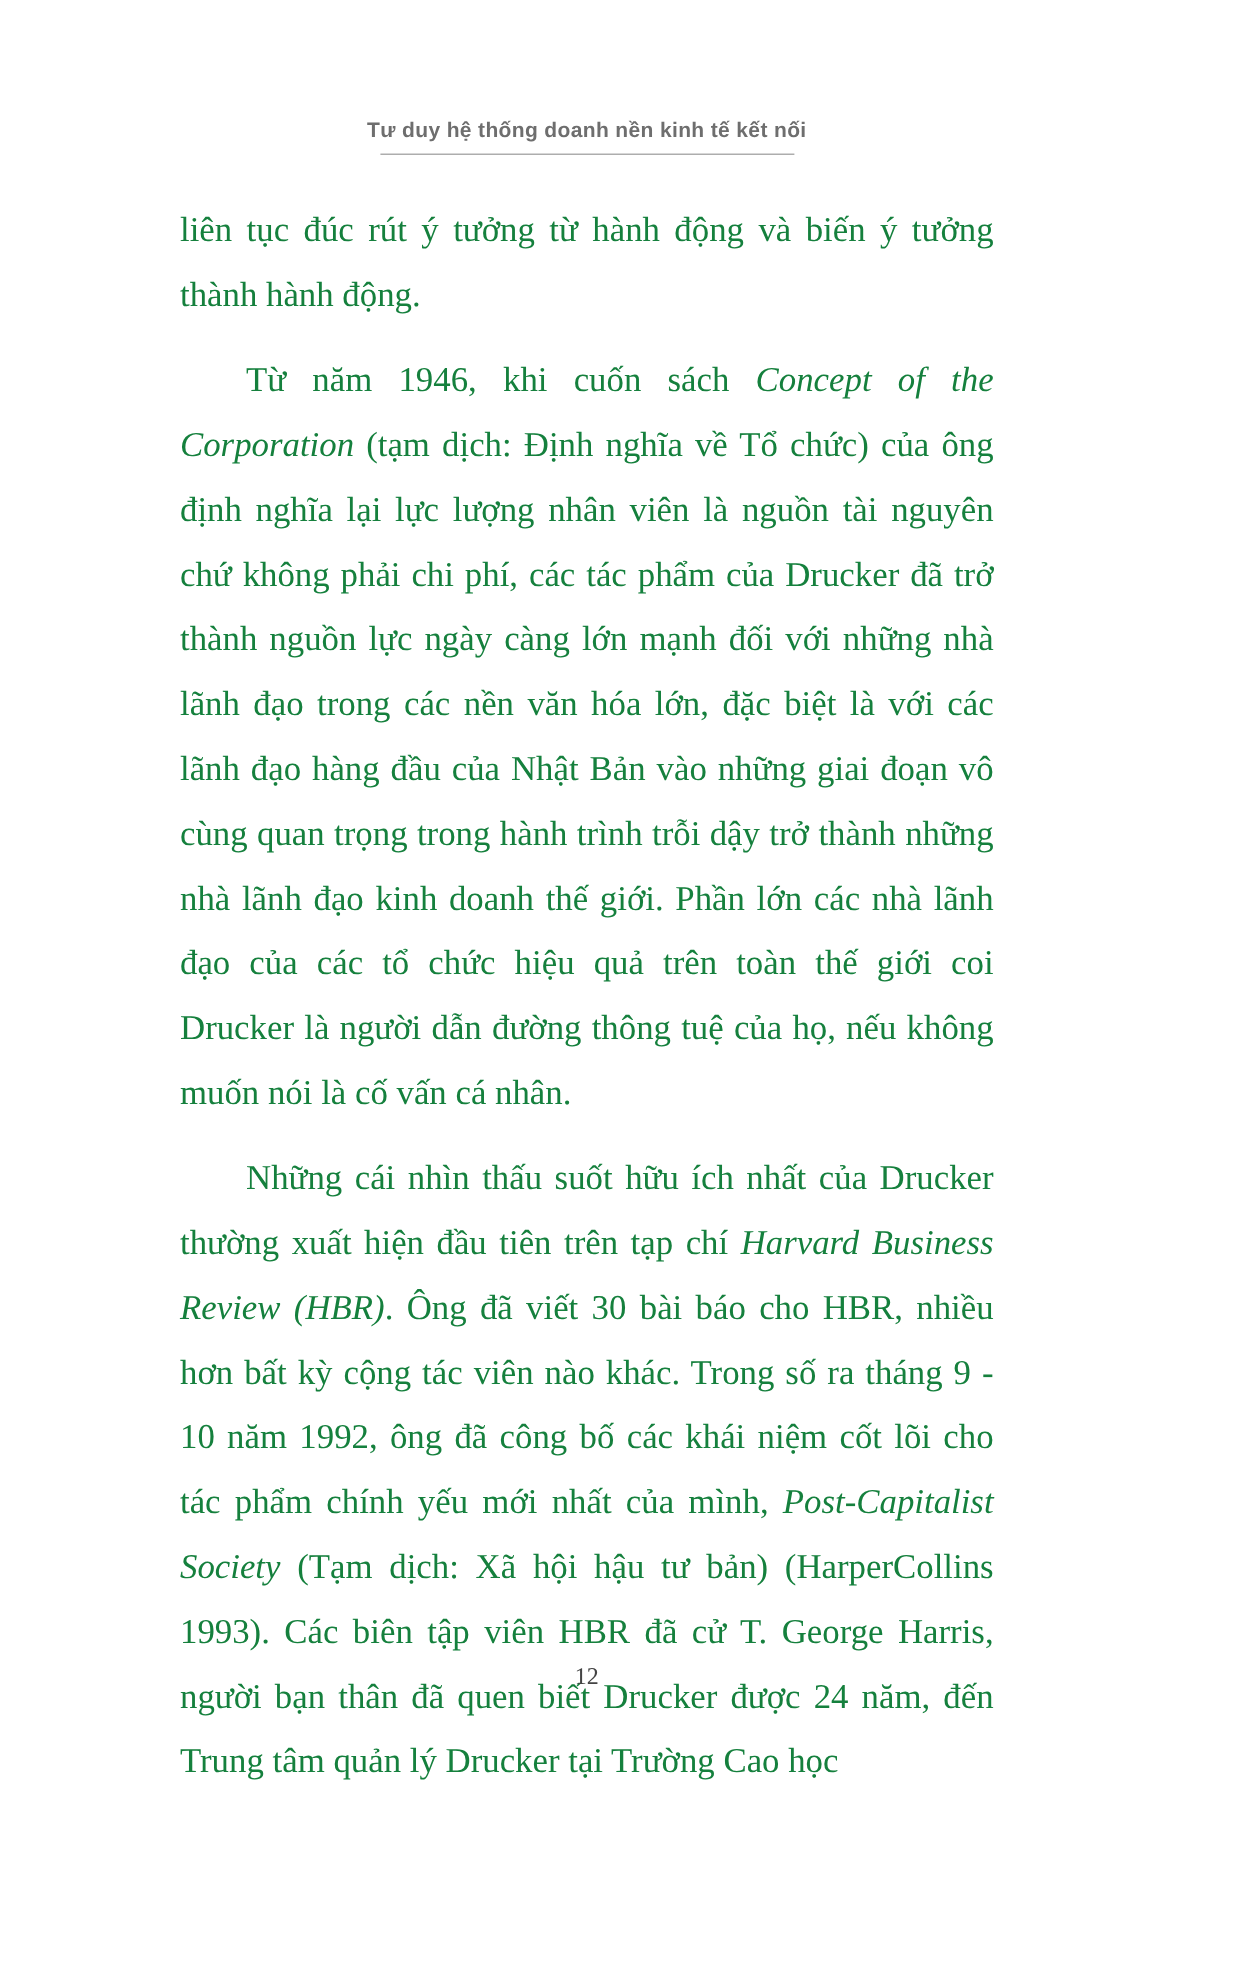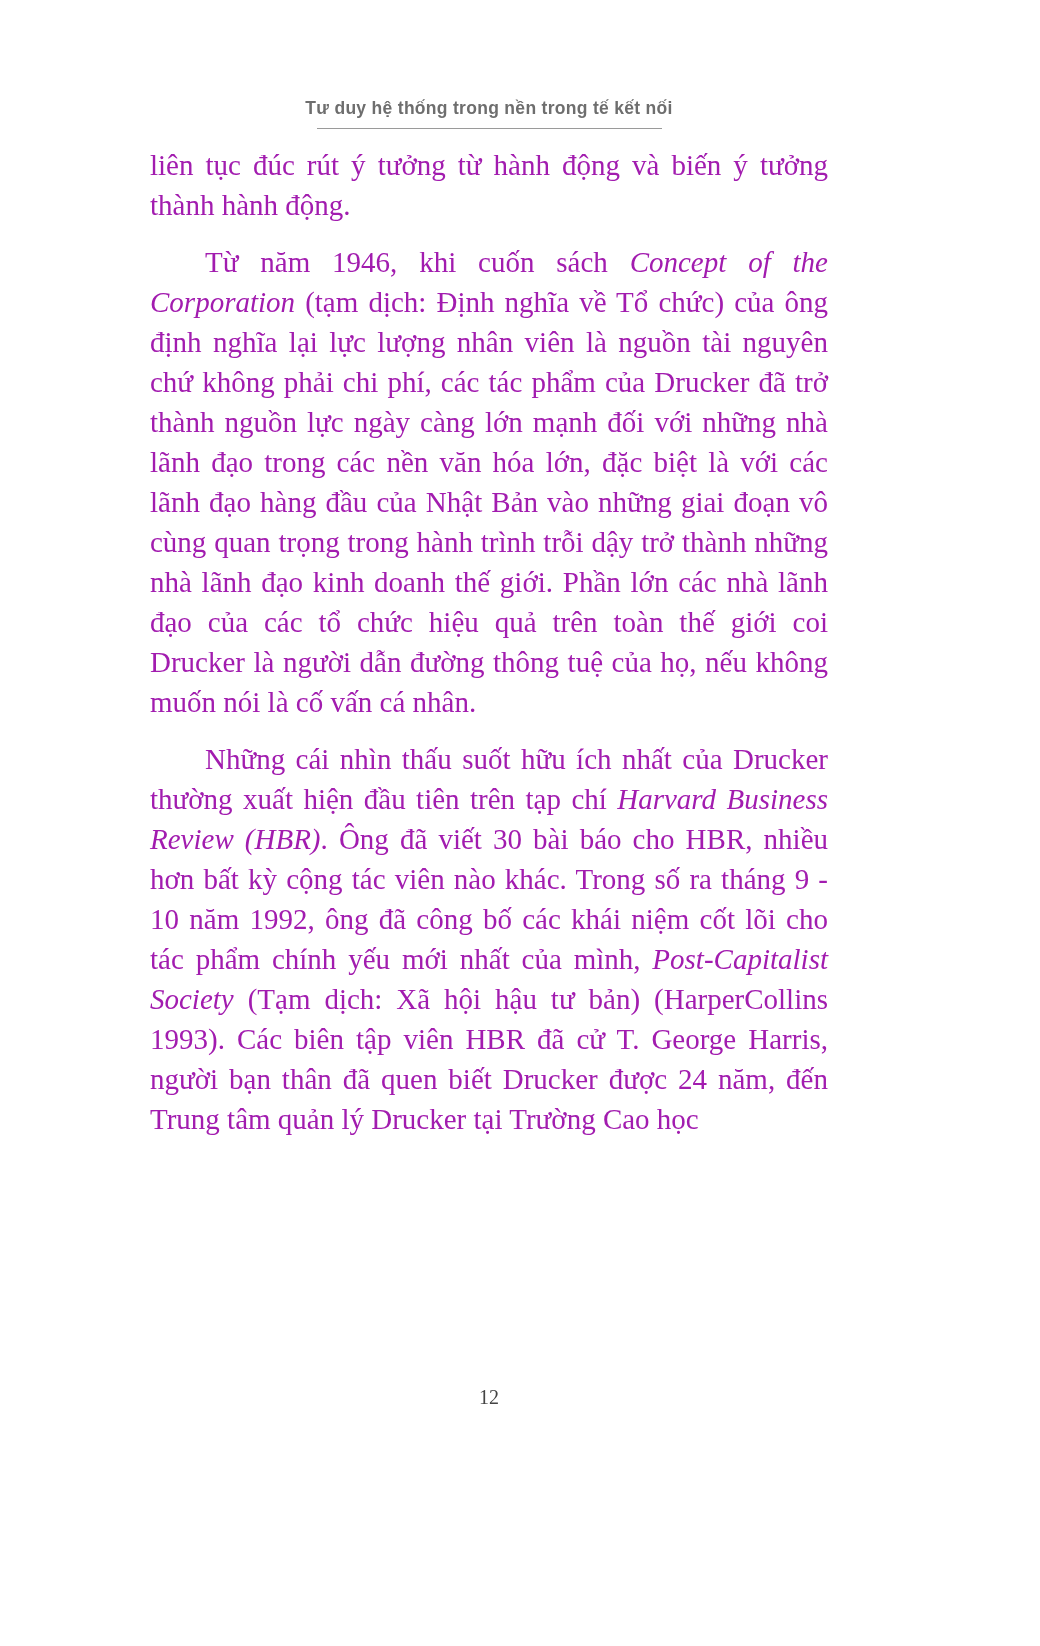--- a/index.html
+++ b/index.html
@@ -32,24 +32,24 @@
     letter-spacing: 0.3px;
     color: #6e6e6e;
   }
   .header-rule {
     width: 345px;
     height: 1px;
     background: #9a9a9a;
     margin: 9px auto 0 auto;
   }
   .body-text {
-    margin-top: 16px;
+    margin-top: 36px;
     font-size: 29px;
-    line-height: 40px;
-    color: #a21caf;
+    line-height: 54px;
+    color: #15803d;
     text-align: justify;
     text-justify: inter-word;
   }
   .body-text p {
     margin: 0 0 17px 0;
   }
   .body-text p.indent {
     text-indent: 55px;
   }
   .body-text em {
@@ -66,21 +66,21 @@
     font-size: 20px;
     color: #444444;
   }
 </style>
 </head>
 <body>
 
 <div class="page">
   <div class="content-col">
     <header class="running-header">
-      <div class="running-title">Tư duy hệ thống trong nền trong tế kết nối</div>
+      <div class="running-title">Tư duy hệ thống doanh nền kinh tế kết nối</div>
       <div class="header-rule"></div>
     </header>
 
     <main class="body-text" id="body-text">
         <p class=""><span>liên tục đúc rút ý tưởng từ hành động và biến ý tưởng thành hành động.</span></p>
         <p class="indent"><span>Từ năm 1946, khi cuốn sách </span><em>Concept of the Corporation</em><span> (tạm dịch: Định nghĩa về Tổ chức) của ông định nghĩa lại lực lượng nhân viên là nguồn tài nguyên chứ không phải chi phí, các tác phẩm của Drucker đã trở thành nguồn lực ngày càng lớn mạnh đối với những nhà lãnh đạo trong các nền văn hóa lớn, đặc biệt là với các lãnh đạo hàng đầu của Nhật Bản vào những giai đoạn vô cùng quan trọng trong hành trình trỗi dậy trở thành những nhà lãnh đạo kinh doanh thế giới. Phần lớn các nhà lãnh đạo của các tổ chức hiệu quả trên toàn thế giới coi Drucker là người dẫn đường thông tuệ của họ, nếu không muốn nói là cố vấn cá nhân.</span></p>
         <p class="indent"><span>Những cái nhìn thấu suốt hữu ích nhất của Drucker thường xuất hiện đầu tiên trên tạp chí </span><em>Harvard Business Review (HBR)</em><span>. Ông đã viết 30 bài báo cho HBR, nhiều hơn bất kỳ cộng tác viên nào khác. Trong số ra tháng 9 - 10 năm 1992, ông đã công bố các khái niệm cốt lõi cho tác phẩm chính yếu mới nhất của mình, </span><em>Post-Capitalist Society</em><span> (Tạm dịch: Xã hội hậu tư bản) (HarperCollins 1993). Các biên tập viên HBR đã cử T. George Harris, người bạn thân đã quen biết Drucker được 24 năm, đến Trung tâm quản lý Drucker tại Trường Cao học</span></p>
       </main>
   </div>
 

